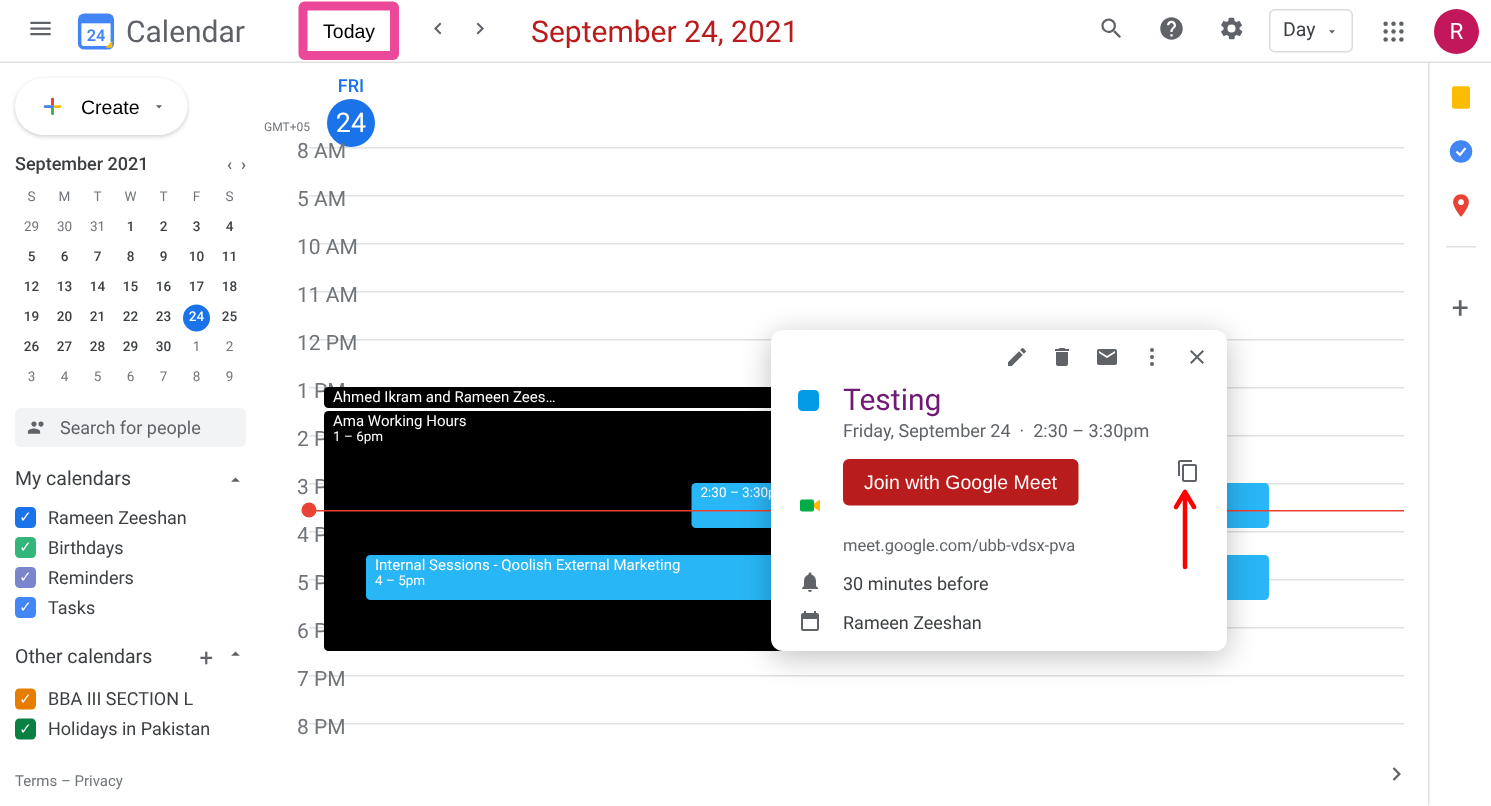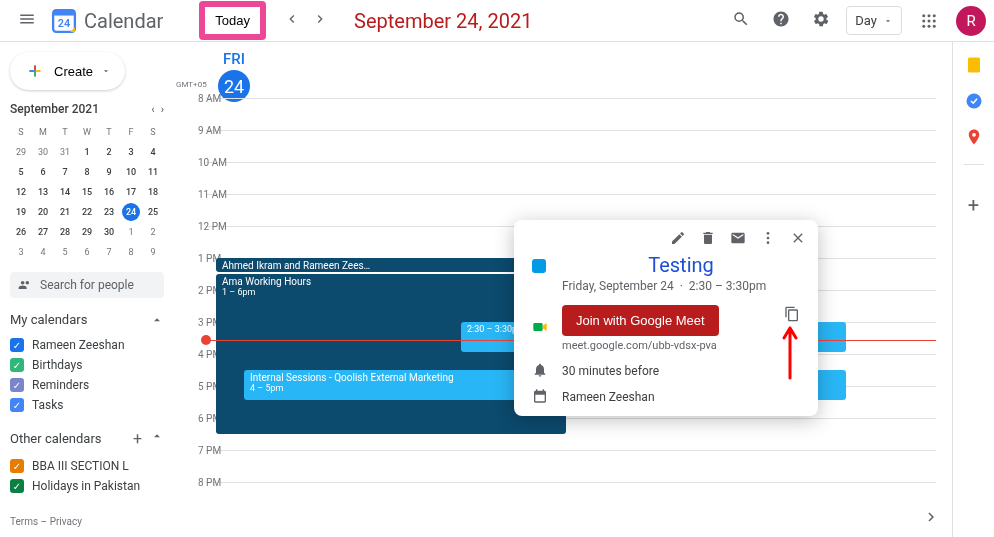--- a/index.html
+++ b/index.html
@@ -34,38 +34,38 @@
 .search-people { margin-top: 10px; background: #f1f3f4; border-radius: 4px; padding: 6px 8px; display: flex; align-items: center; gap: 8px; font-size: 12px; color: #5f6368; cursor: text; }
 .section-title { display: flex; align-items: center; justify-content: space-between; font-size: 13px; color: #3c4043; margin-top: 14px; cursor: pointer; }
 .cal-list { margin-top: 8px; }
 .cal-item { display: flex; align-items: center; gap: 8px; font-size: 12px; color: #3c4043; padding: 3px 0; }
 .checkbox { width: 14px; height: 14px; border-radius: 3px; display: flex; align-items: center; justify-content: center; color: #fff; font-size: 10px; cursor: pointer; }
 .terms { margin-top: auto; font-size: 10px; color: #70757a; }
 .terms a { color: #70757a; text-decoration: none; }
 .main { flex: 1; position: relative; overflow: hidden; }
 .gmt { position: absolute; left: 6px; top: 38px; font-size: 8px; color: #70757a; }
 .day-header { position: absolute; left: 46px; top: 8px; text-align: center; width: 36px; }
-.day-header .dow { font-size: 15px; color: #1a73e8; font-weight: 500; }
+.day-header .dow { font-size: 12px; color: #1a73e8; font-weight: 500; }
 .day-header .num { width: 32px; height: 32px; border-radius: 50%; background: #1a73e8; color: #fff; display: flex; align-items: center; justify-content: center; font-size: 18px; margin: 2px auto 0; }
 .grid { position: absolute; left: 36px; right: 16px; top: 56px; bottom: 0; }
 .hour-row { height: 32px; border-top: 1px solid #e0e0e0; position: relative; }
-.hour-label { position: absolute; left: -28px; top: -6px; font-size: 10px; color: #70757a; padding-left: 20px; }
-.event { position: absolute; background: #0c4a6e; color: #fff; font-size: 10px; padding: 2px 6px; border-radius: 3px; overflow: hidden; cursor: pointer; }
+.hour-label { position: absolute; left: -28px; top: -6px; font-size: 14px; color: #70757a; padding-left: 20px; }
+.event { position: absolute; background: #000000; color: #fff; font-size: 10px; padding: 2px 6px; border-radius: 3px; overflow: hidden; cursor: pointer; }
 .event.lt { background: #29b6f6; }
 .event-popup { position: absolute; left: 344px; top: 178px; width: 304px; background: #fff; border-radius: 8px; box-shadow: 0 4px 20px rgba(0,0,0,0.25); z-index: 10; padding-bottom: 12px; }
 .popup-actions { display: flex; justify-content: flex-end; gap: 14px; padding: 10px 12px 4px; color: #5f6368; }
 .popup-icon { cursor: pointer; }
 .popup-body { padding: 0 18px 0 48px; position: relative; }
 .popup-sq { position: absolute; left: 18px; width: 14px; height: 14px; border-radius: 3px; background: #039be5; top: 6px; }
-.popup-title { font-size: 20px; color: #1d4ed8; text-align: center; }
+.popup-title { font-size: 20px; color: #701a75; }
 .popup-time { font-size: 12px; color: #5f6368; margin-top: 2px; }
 .popup-row { display: flex; align-items: center; gap: 14px; margin-top: 12px; font-size: 12px; color: #3c4043; position: relative; }
 .popup-row .ricon { width: 18px; color: #5f6368; position: absolute; left: -30px; }
 .meet-btn { background: #b91c1c; color: #fff; border: none; border-radius: 4px; padding: 8px 14px; font-size: 13px; cursor: pointer; }
-.meet-link { font-size: 11px; color: #5f6368; margin-top: 3px; }
+.meet-link { font-size: 11px; color: #5f6368; margin-top: 20px; }
 .copy-icon { position: absolute; right: 18px; top: 86px; color: #5f6368; cursor: pointer; }
 .arrow-annot { position: absolute; right: 18px; top: 100px; color: red; font-size: 26px; pointer-events: none; }
 .now-line { position: absolute; left: 36px; right: 16px; height: 1px; background: #ea4335; z-index: 5; }
 .now-dot { position: absolute; width: 10px; height: 10px; border-radius: 50%; background: #ea4335; left: -5px; top: -5px; }
 .side-panel { width: 42px; border-left: 1px solid #e0e0e0; display: flex; flex-direction: column; align-items: center; padding-top: 14px; gap: 18px; }
 .sp-icon { width: 18px; height: 18px; cursor: pointer; }
 .sp-add { color: #5f6368; font-size: 20px; cursor: pointer; margin-top: 10px; }
 .chev-right { position: absolute; right: 12px; bottom: 8px; color: #5f6368; cursor: pointer; }
 </style>
 </head>
@@ -269,21 +269,21 @@
     <div class="gmt">GMT+05</div>
     <div class="day-header">
       <div class="dow">FRI</div>
       <div class="num">24</div>
     </div>
     <div class="grid" id="grid">
         <div class="hour-row">
           <div class="hour-label">8 AM</div>
         </div>
         <div class="hour-row">
-          <div class="hour-label">9 AM</div>
+          <div class="hour-label">5 AM</div>
         </div>
         <div class="hour-row">
           <div class="hour-label">10 AM</div>
         </div>
         <div class="hour-row">
           <div class="hour-label">11 AM</div>
         </div>
         <div class="hour-row">
           <div class="hour-label">12 PM</div>
         </div>

